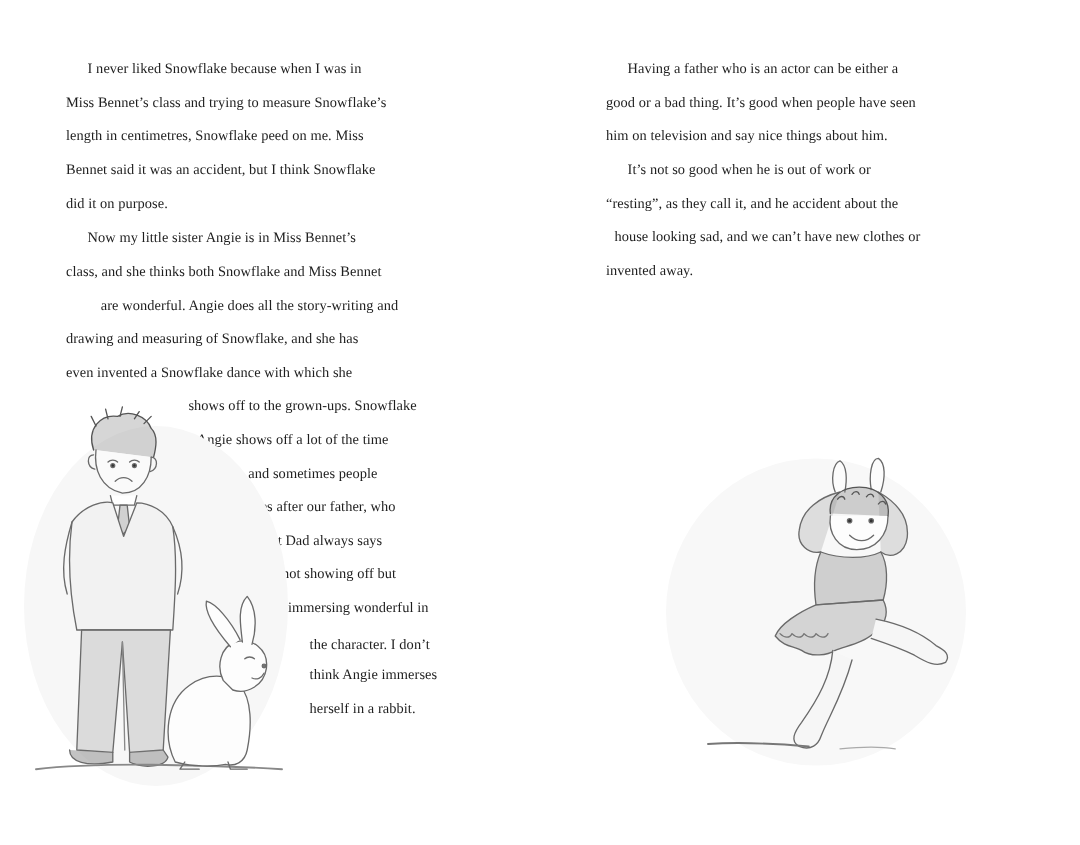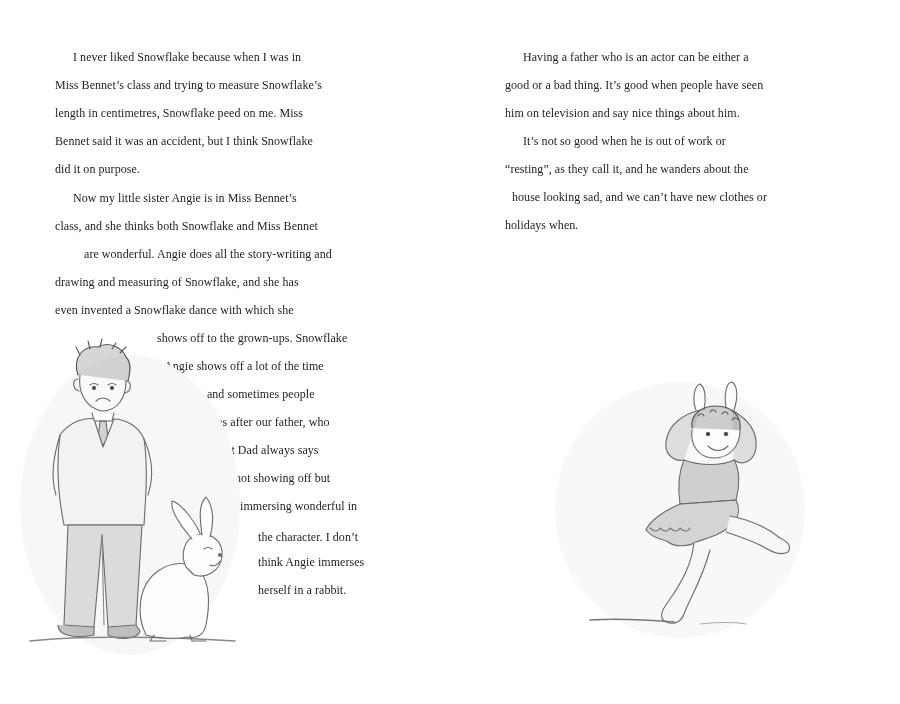--- a/index.html
+++ b/index.html
@@ -127,23 +127,23 @@
 <div class="page page-right">
 
   <div>
     <div class="line" style="left:73px; top:47px;">Having a father who is an actor can be either a</div>
     <div class="line" style="left:55px; top:75px;">good or a bad thing. It’s good when people have seen</div>
     <div class="line" style="left:55px; top:103px;">him on television and say nice things about him.</div>
   </div>
 
   <div>
     <div class="line" style="left:73px; top:131px;">It’s not so good when he is out of work or</div>
-    <div class="line" style="left:55px; top:159px;">“resting”, as they call it, and he wanders about the</div>
+    <div class="line" style="left:55px; top:159px;">“resting”, as they call it, and he accident about the</div>
     <div class="line" style="left:62px; top:187px;">house looking sad, and we can’t have new clothes or</div>
-    <div class="line" style="left:55px; top:215px;">holidays when.</div>
+    <div class="line" style="left:55px; top:215px;">invented away.</div>
   </div>
 
   <div class="illustration" style="left:100px; top:370px;">
     <svg width="260" height="270" viewBox="0 0 260 270" fill="none" stroke="#6a6a6a" stroke-width="1.1" stroke-linecap="round" stroke-linejoin="round">
       <ellipse cx="130" cy="140" rx="125" ry="128" fill="#f8f8f8" stroke="none"></ellipse>
 
       <path d="M146 40 C142 30 144 16 150 14 C156 18 156 30 154 40" fill="#fcfcfc"></path>
       <path d="M176 38 C174 26 176 12 182 12 C188 16 188 28 184 40" fill="#fcfcfc"></path>
 
       <path d="M150 40 C134 44 118 54 116 72 C114 84 124 92 134 90" fill="#bdbdbd" fill-opacity="0.45"></path>

